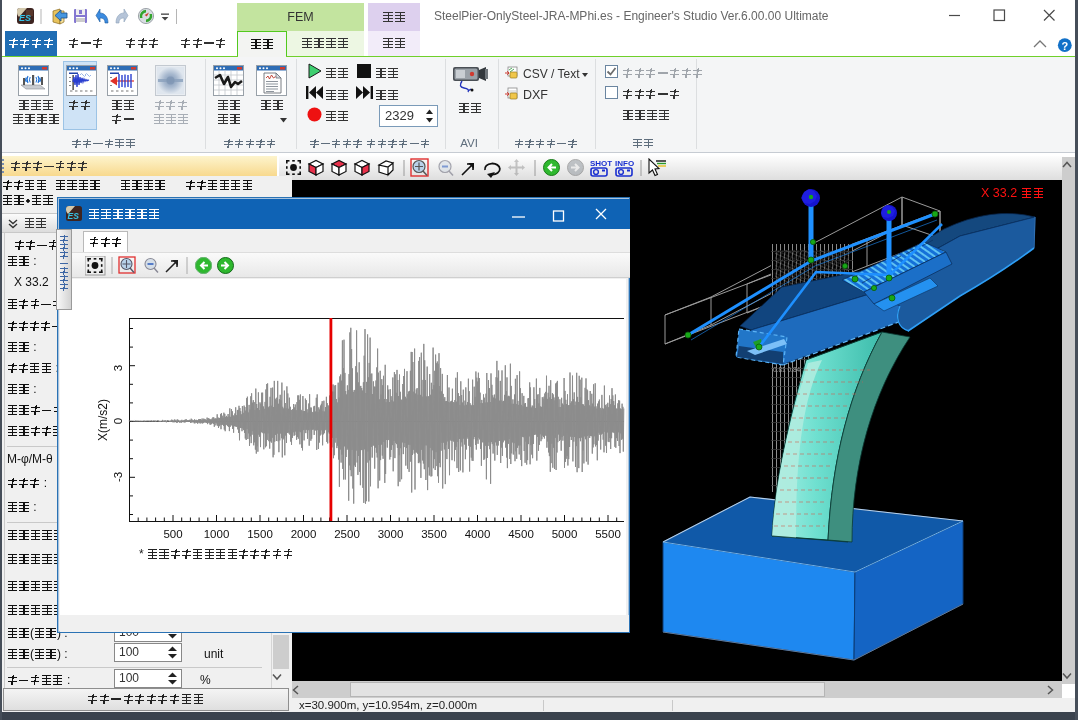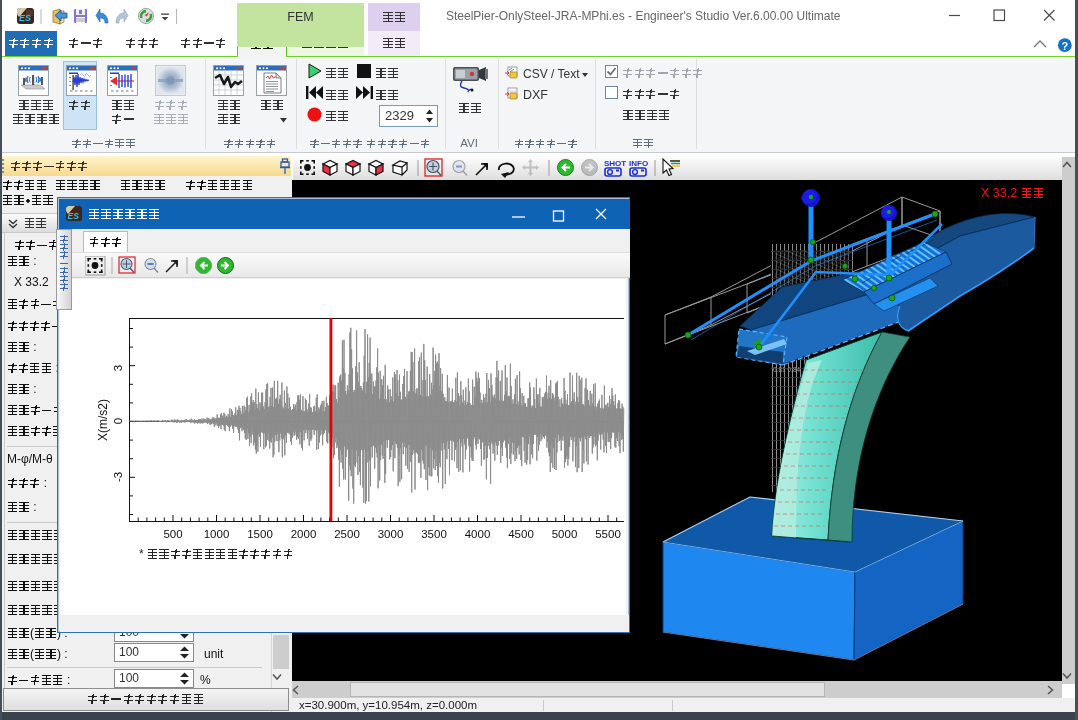--- a/index.html
+++ b/index.html
@@ -6,50 +6,50 @@
 body{font-family:"Liberation Sans",sans-serif;background:#fff;position:relative;color:#333}
 .abs{position:absolute}
 
 .jk,.ja,.jd,.jp2{display:inline-block;vertical-align:-0.08em}
 .jk{width:.78em;height:.8em;margin:0 .11em 0 .07em;background-image:repeating-linear-gradient(180deg,currentColor 0 1px,transparent 1px 3px),linear-gradient(90deg,transparent 0 45%,currentColor 45% 57%,transparent 57%)}
 .ja{width:.72em;height:.8em;margin:0 .13em 0 .08em;background-image:linear-gradient(100deg,transparent 0 44%,currentColor 44% 58%,transparent 58%),linear-gradient(180deg,transparent 0 18%,currentColor 18% 30%,transparent 30% 58%,currentColor 58% 70%,transparent 70%)}
 .jd{width:.8em;height:.78em;margin:0 .1em 0 .06em;background-image:linear-gradient(180deg,transparent 0 44%,currentColor 44% 58%,transparent 58%)}
 .jp2{width:.4em;height:.78em;margin:0 .05em;background-image:radial-gradient(circle at 50% 55%,currentColor 0 1.5px,transparent 2px)}
 
 #titlebar{left:0;top:0;width:1078px;height:31px;background:#fff}
-#title{left:446px;top:9px;font-size:12px;color:#666;letter-spacing:0px}
+#title{left:434px;top:9px;font-size:12px;color:#666;letter-spacing:0px}
 
 #tabrow{left:0;top:31px;width:1078px;height:25px;background:#fff;font-size:12.5px}
 .mtab{position:absolute;top:0;height:25px;line-height:24px;text-align:center}
-#femhdr{left:237px;top:3px;width:127px;height:44px;background:#c3e49f;text-align:center;line-height:28px;font-size:12.5px;color:#333}
+#femhdr{left:237px;top:3px;width:127px;height:28px;background:#c3e49f;text-align:center;line-height:28px;font-size:12.5px;color:#333}
 #shahdr{left:368px;top:3px;width:52px;height:28px;background:#ddd0ee;text-align:center;line-height:28px;font-size:12.5px;color:#333}
 #greenline{left:0;top:56px;width:1078px;height:1px;background:#6fd02a}
 
 #ribbon{left:0;top:57px;width:1078px;height:96px;background:#f4f5f6;border-bottom:1px solid #c6cbd2}
 .rsep{position:absolute;top:2px;width:1px;height:90px;background:#dcdee0}
 .rglabel{position:absolute;top:80px;font-size:11.5px;color:#5f6e7d;width:150px;text-align:center}
 .rbtn-label{position:absolute;font-size:12.5px;color:#333;text-align:center;line-height:14px}
 .ricon{position:absolute}
 
 #navhdr{left:0;top:156px;width:291px;height:20px;background:linear-gradient(#fdf4cd,#f8d98e);font-size:12px;line-height:20px;color:#333}
 
-#tool3d{left:291px;top:156px;width:787px;height:24px;background:linear-gradient(#fdfdfd,#dedede);border-left:2px solid #fff}
+#tool3d{left:277px;top:156px;width:787px;height:24px;background:linear-gradient(#fdfdfd,#dedede);border-left:2px solid #fff}
 
 #view3d{left:292px;top:180px;width:770px;height:501px;background:#000}
 
 #vscroll{left:1062px;top:157px;width:16px;height:527px;background:#cdcdcd}
 #hscroll{left:292px;top:681px;width:770px;height:17px;background:#cdcdcd}
 #hthumb{left:58px;top:1px;width:475px;height:15px;background:#e2e2e2;border:1px solid #b5b5b5}
 
 #lpanel{left:0;top:176px;width:292px;height:536px;background:#f0f0f0;font-size:12px}
 .ltab{position:absolute;top:2px;font-size:12px;color:#111;text-decoration:underline}
 #lhdr{left:0px;top:37px;width:271px;height:20px;background:linear-gradient(#fbfbfb,#dcdcdc);border:1px solid #c8c8c8;border-left:none;font-size:12px;line-height:19px;color:#333}
 .lrow{position:absolute;left:7px;font-size:12px;color:#111;white-space:nowrap}
 .lsepline{position:absolute;left:7px;width:255px;height:1px;background:#c9c9c9}
-.spinbox{position:absolute;width:80px;height:19px;background:#fff;border:1px solid #888;font-size:12px;padding-left:4px;line-height:17px}
+.spinbox{position:absolute;width:68px;height:19px;background:#fff;border:1px solid #888;font-size:12px;padding-left:4px;line-height:17px}
 #lvscroll{left:271px;top:37px;width:18px;height:630px;background:#f0f0f0;border-left:1px solid #d5d5d5}
 #addbtn{left:3px;top:512px;width:286px;height:23px;background:linear-gradient(#f4f4f4,#dfdfdf);border:1px solid #8e8e8e;text-align:center;font-size:12.5px;line-height:21px;color:#222}
 
 #statusr{left:292px;top:698px;width:786px;height:15px;background:#f0f0f0;font-size:11.5px;color:#222}
 #darkstrip{left:0;top:712px;width:1078px;height:8px;background:#3a424d}
 #edgeL{left:0;top:0;width:2px;height:720px;background:#464e59}
 #edgeR{left:1075px;top:0;width:3px;height:720px;background:#464e59}
 
 #dialog{left:57px;top:197px;width:573px;height:436px;background:#f0f0f0;border:1px solid #2a72b4;box-shadow:0 0 0 1px #a8c3de inset;z-index:20}
 #dtitle{position:absolute;left:1px;top:1px;width:571px;height:30px;background:#0f63b5;color:#fff;font-size:12.5px}

